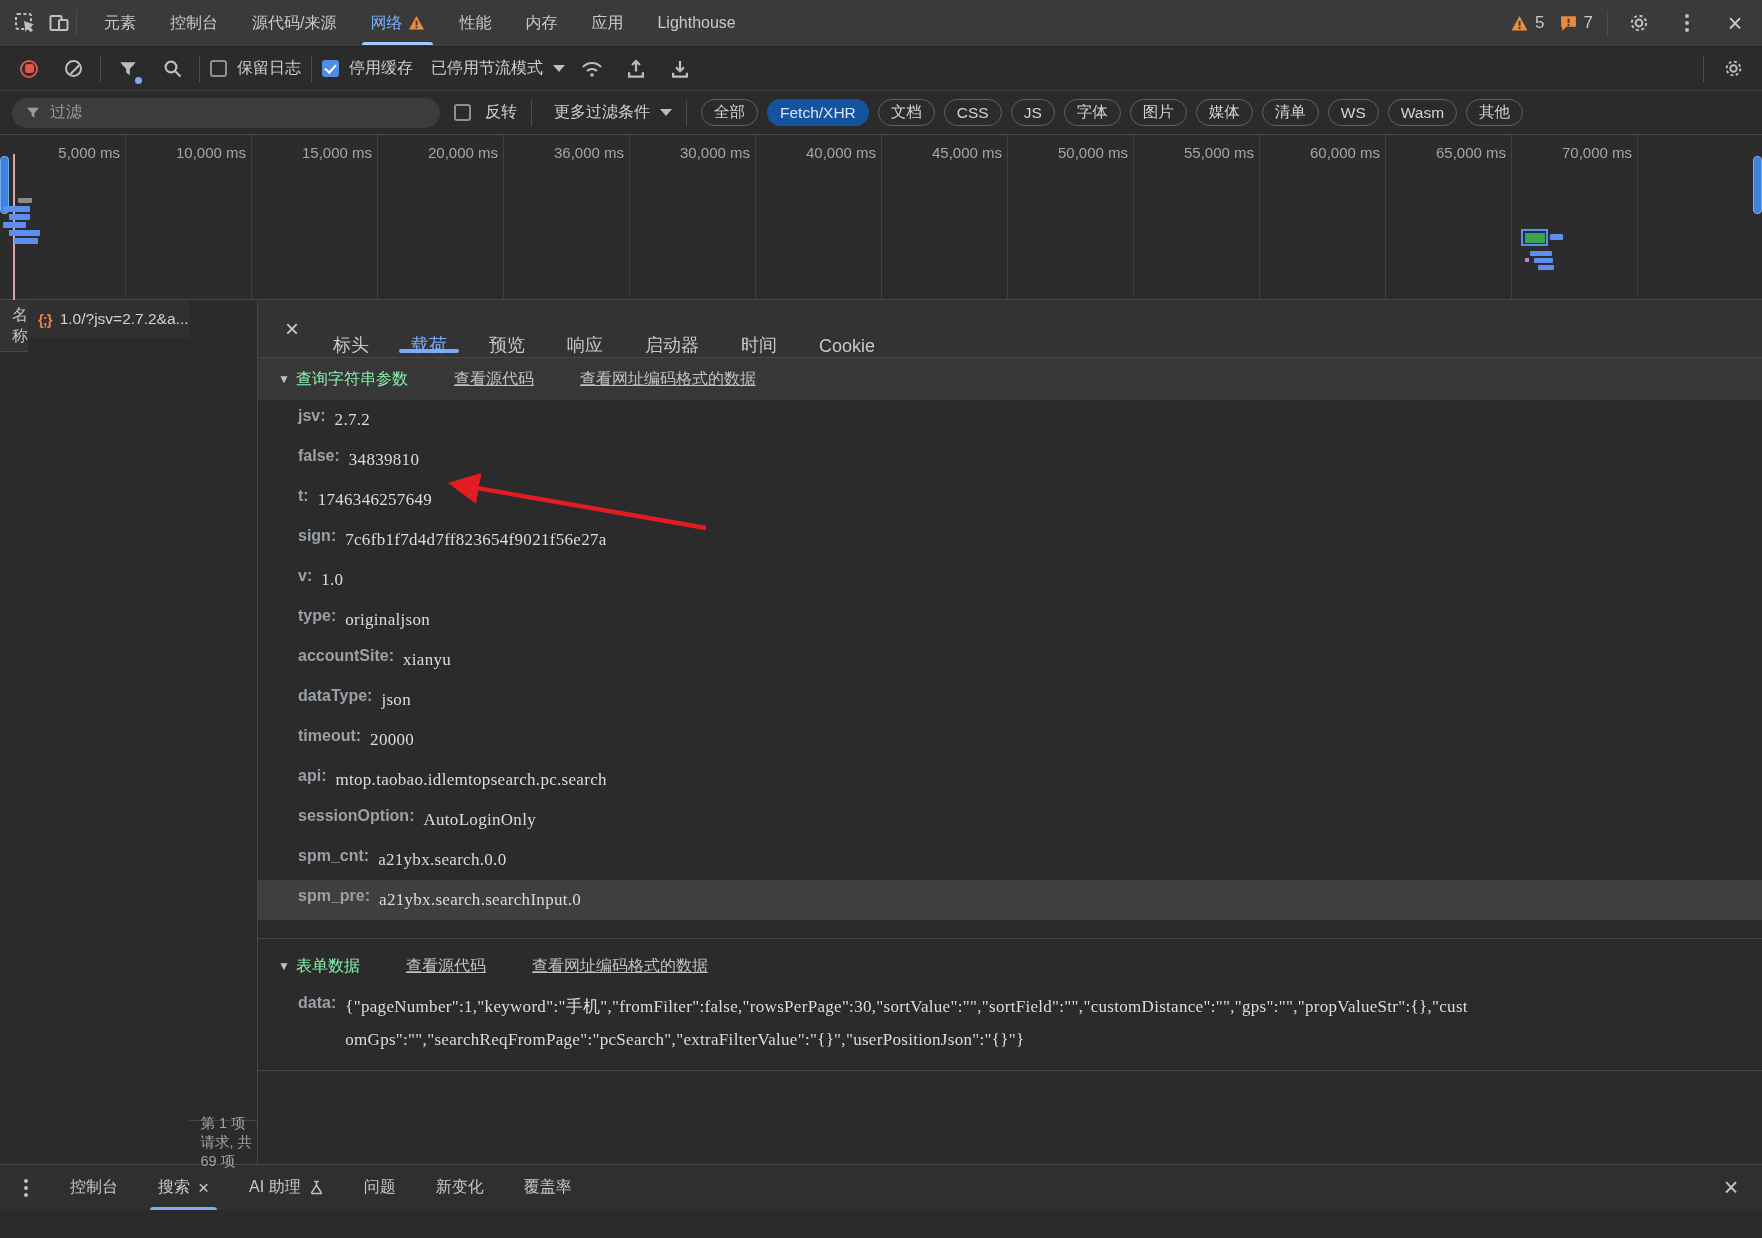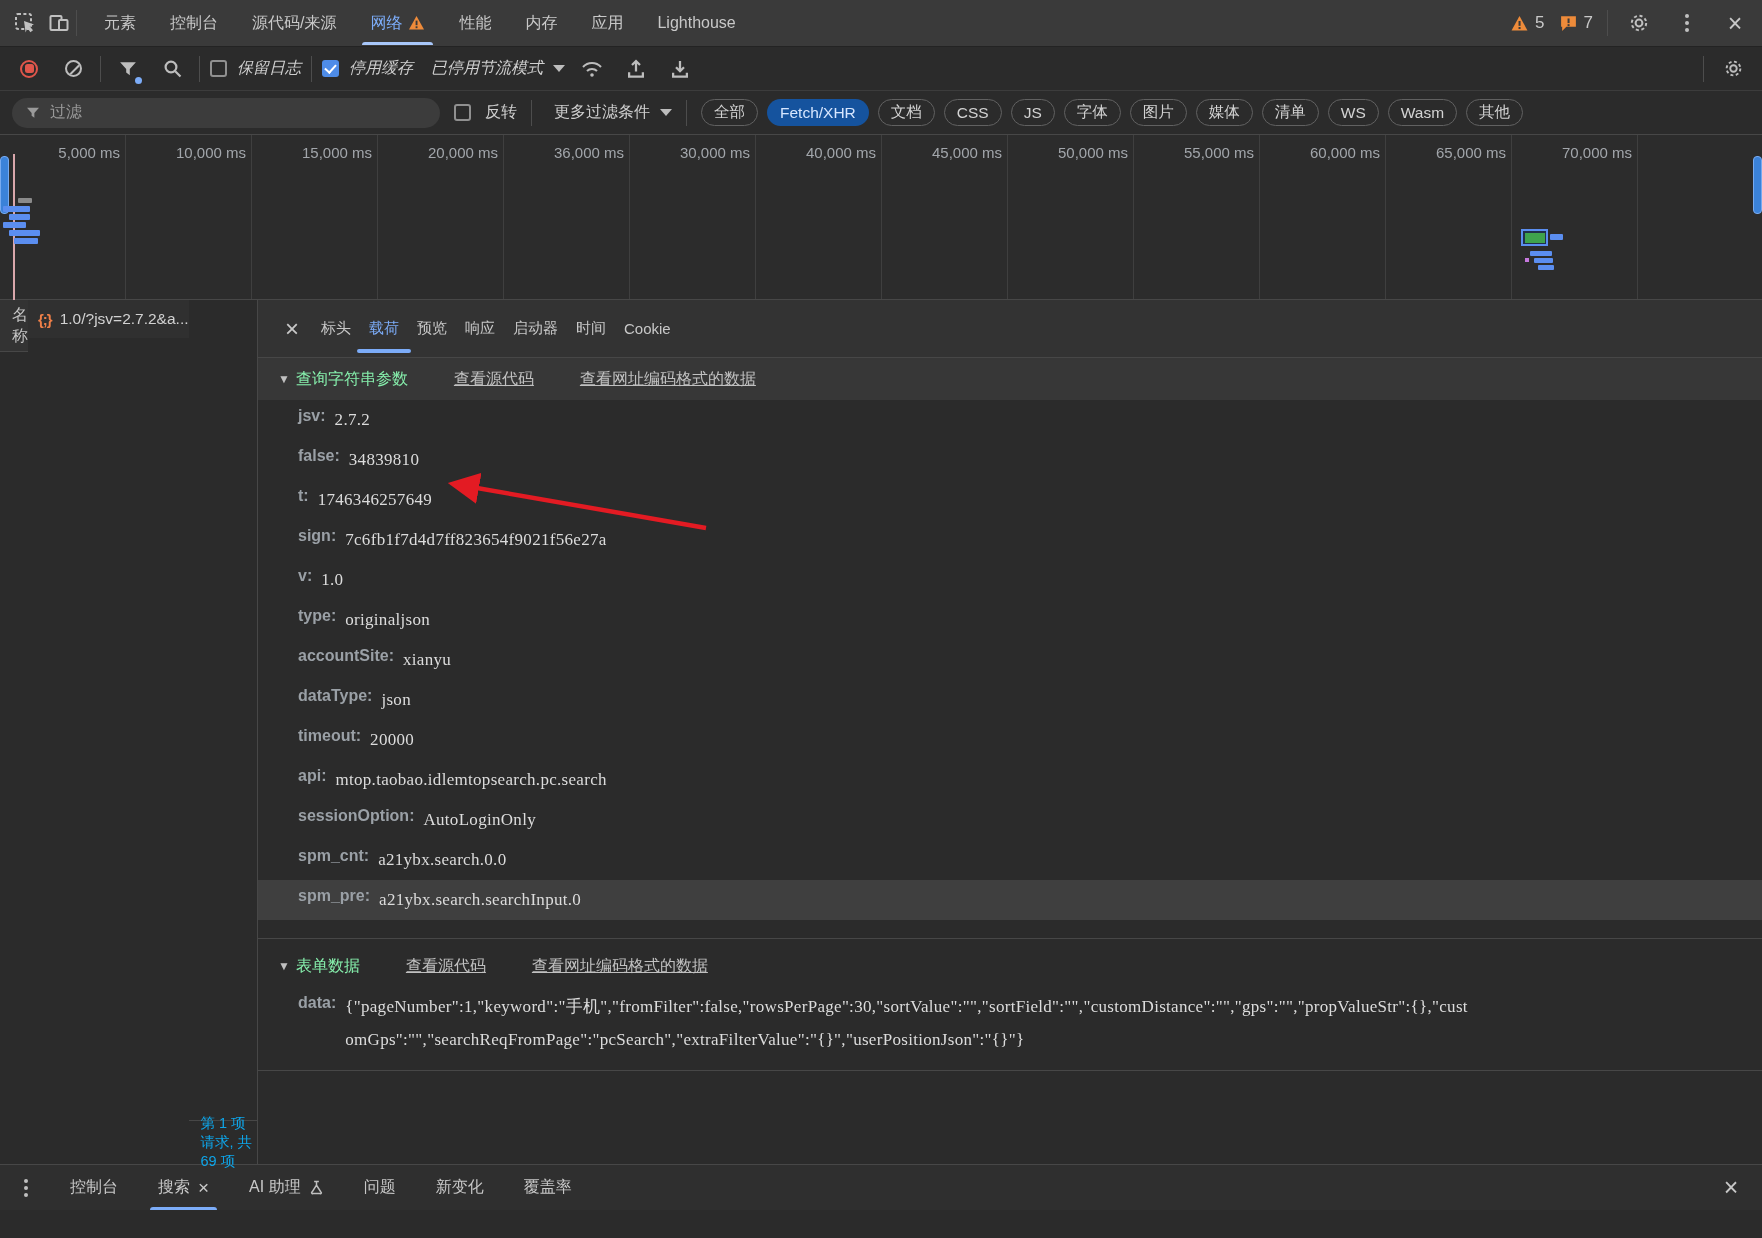--- a/index.html
+++ b/index.html
@@ -17,21 +17,21 @@
   .top-tab{ position:relative; height:100%; display:flex; align-items:center; gap:6px; padding:0 4px; margin:0 13px; font-size:16px; color:#c8c8c8; cursor:pointer; white-space:nowrap; }
   .top-tab.active{ color:#7cacf8; }
   .top-tab.active::after{ content:""; position:absolute; left:-4px; right:-4px; bottom:1px; height:3px; border-radius:3px 3px 0 0; background:#a8c7fa; }
   .top-right{ margin-left:auto; display:flex; align-items:center; gap:14px; }
   .badge{ display:flex; align-items:center; gap:6px; font-size:17px; color:#c8c8c8; cursor:pointer; }
   .x-glyph{ font-size:25px; line-height:1; color:#c8c8c8; }
   .kebab{ display:flex; flex-direction:column; gap:3px; align-items:center; }
   .kebab i{ width:4px; height:4px; border-radius:50%; background:#c0c0c0; }
 
   
-  .net-toolbar{ height:44px; background:#2b2b2b; border-bottom:1px solid #3c3c3c; display:flex; align-items:center; gap:10px; padding:0 12px;font-style:italic; }
+  .net-toolbar{ height:44px; background:#2b2b2b; border-bottom:1px solid #3c3c3c; display:flex; align-items:center; gap:10px; padding:0 12px; }
   .rec{ width:18px; height:18px; border:2.5px solid #e0564b; border-radius:50%; position:relative; }
   .rec::after{ content:""; position:absolute; inset:2.5px; background:#e0564b; border-radius:2.5px; }
   .clear-ic{ width:17px; height:17px; border:2px solid #bdbdbd; border-radius:50%; position:relative; overflow:hidden; }
   .clear-ic::after{ content:""; position:absolute; left:-2px; top:6px; width:21px; height:2px; background:#bdbdbd; transform:rotate(-45deg); }
   .funnel-wrap{ position:relative; }
   .funnel-dot{ position:absolute; right:3px; bottom:2px; width:7px; height:7px; border-radius:50%; background:#7cacf8; }
   .chk{ width:17px; height:17px; border:2px solid #909090; border-radius:3px; flex:0 0 auto; }
   .chk.on{ border:none; background:#4e8ce8; position:relative; }
   .chk.on::after{ content:""; position:absolute; left:4.5px; top:1.5px; width:5px; height:9px; border:solid #fff; border-width:0 2.5px 2.5px 0; transform:rotate(42deg); }
   .tool-label{ font-size:16px; color:#cfcfcf; white-space:nowrap; }
@@ -58,27 +58,27 @@
   .tl-selbox i{ display:block; margin:1.5px; height:10px; background:#3fa34d; }
   .tl-dot{ position:absolute; width:4px; height:4px; background:#c678dd; }
 
   
   .main{ display:flex; height:864px; }
   .req-col{ flex:0 0 258px; border-right:1px solid #474747; display:flex; flex-direction:row; background:#2b2b2b; }
   .req-header{ height:52px; background:#333333; border-bottom:1px solid #474747; display:flex; align-items:center; padding-left:12px; font-size:16px; color:#c6c6c6; }
   .req-row{ height:38px; background:#303030; display:flex; align-items:center; gap:8px; padding-left:10px; cursor:pointer; }
   .xhr-ic{ color:#ee7f48; font-size:15px; font-weight:bold; letter-spacing:-1px; }
   .req-name{ color:#d2d2d2; font-size:15.5px; white-space:nowrap; overflow:hidden; }
-  .req-summary{ margin-top:auto; height:44px; border-top:1px solid #474747; display:flex; align-items:center; padding-left:12px; font-size:14.5px; color:#0ea5e9; }
+  .req-summary{ margin-top:auto; height:44px; border-top:1px solid #474747; display:flex; align-items:center; padding-left:12px; font-size:14.5px; color:#a3a3a3; }
 
   
   .details{ position:relative; flex:1; display:flex; flex-direction:column; background:#2b2b2b; overflow:hidden; }
   .detail-tabs{ height:58px; background:#333333; border-bottom:1px solid #474747; display:flex; align-items:center; padding-left:14px; }
   .dt-close{ font-size:24px; color:#c8c8c8; width:40px; text-align:center; cursor:pointer; }
-  .dtab{ position:relative; height:100%; display:flex; align-items:center; padding:0 6px; margin:0 3px; font-size:15px; color:#c8c8c8; cursor:pointer; white-space:nowrap; }
+  .dtab{ position:relative; height:100%; display:flex; align-items:flex-end; padding:0 6px; margin:0 15px; font-size:18px; color:#c8c8c8; cursor:pointer; white-space:nowrap; }
   .dtab.active{ color:#7cacf8; }
   .dtab.active::after{ content:""; position:absolute; left:-6px; right:-6px; bottom:4px; height:4px; border-radius:4px; background:#7cacf8; }
   .payload{ flex:1; overflow:hidden; padding-bottom:10px; }
   .section-head{ height:42px; background:#373737; display:flex; align-items:center; padding-left:20px; }
   .section-head .tri{ color:#c0c0c0; font-size:12px; margin-right:6px; }
   .section-title{ font-weight:normal; font-size:16px; color:#86efac; }
   .section-link{ margin-left:46px; font-size:16px; color:#c0c0c0; text-decoration:underline; cursor:pointer; }
   .param-row{ min-height:40px; display:flex; align-items:flex-start; padding:7px 20px 0 40px; }
   .param-row.active{ background:#3f3f3f; }
   .pkey{ font-weight:bold; font-size:16px; color:#9aa0a6; white-space:nowrap; }

